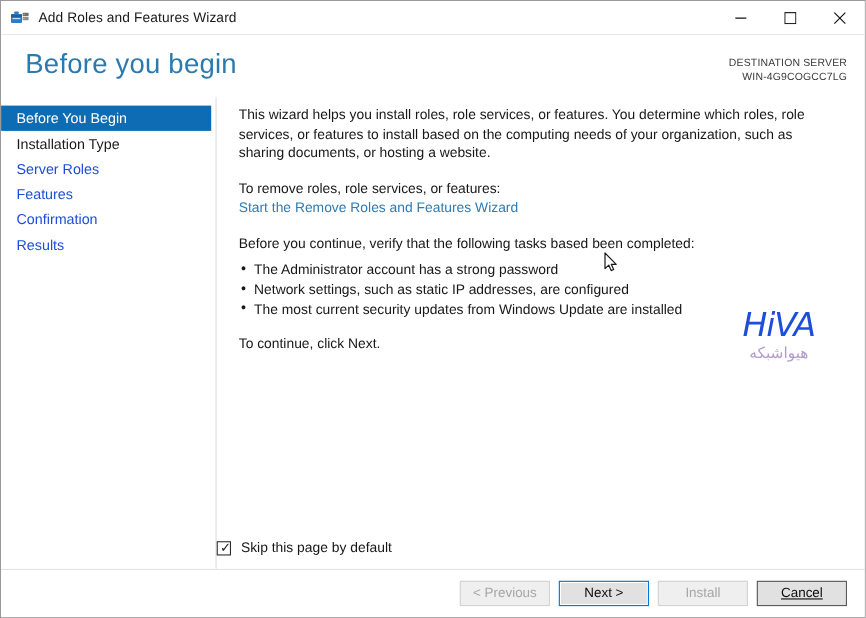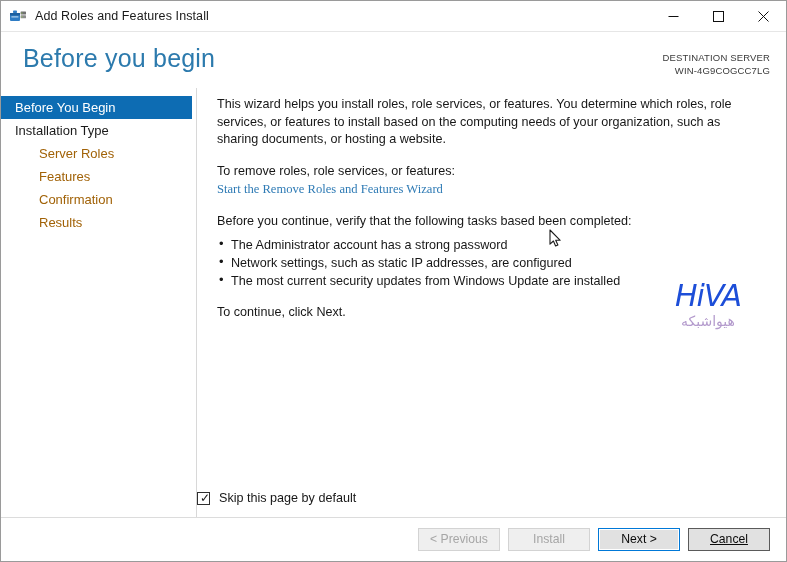--- a/index.html
+++ b/index.html
@@ -126,21 +126,21 @@
     font-size: 13px;
     color: #1a1a1a;
     white-space: nowrap;
     box-sizing: border-box;
   }
   .nav-item.selected {
     background: #0d6cb3;
     color: #ffffff;
     margin-right: 4px;
   }
-  .nav-item.disabled { color: #a16207; margin-left: 24px; }
+  .nav-item.disabled { color: #1d4ed8; }
 
   
   .content {
     flex: 1;
     position: relative;
     padding: 8px 18px 0 20px;
     box-sizing: border-box;
     background: #ffffff;
     min-width: 0;
   }
@@ -153,21 +153,20 @@
   }
   .para.tight { margin-bottom: 1px; }
   .link {
     display: block;
     font-size: 12.6px;
     color: #2f7bb5;
     line-height: 17.5px;
     margin: 0 0 14px 0;
     cursor: pointer;
     text-decoration: none;
-    font-family: Liberation Serif, serif;
   }
   .bullets {
     margin: 0 0 14px 0;
     padding: 0;
     list-style: none;
     max-width: 548px;
   }
   .bullets li {
     font-size: 12.6px;
     color: #171717;
@@ -303,21 +302,21 @@
         <rect x="1" y="6" width="10" height="8" rx="1" fill="#2e7cc4"></rect>
         <rect x="1" y="6" width="10" height="2.4" fill="#1d5f9e"></rect>
         <rect x="4" y="3.4" width="4" height="2.6" rx="0.8" fill="#2e7cc4"></rect>
         <rect x="2.4" y="9.4" width="7" height="1" fill="#cfe4f5"></rect>
         <rect x="11.6" y="4.5" width="5.4" height="3" rx="0.5" fill="#6f6f6f"></rect>
         <rect x="11.6" y="8.3" width="5.4" height="3" rx="0.5" fill="#8c8c8c"></rect>
         <circle cx="12.9" cy="6" r="0.6" fill="#9cdc5a"></circle>
         <circle cx="12.9" cy="9.8" r="0.6" fill="#9cdc5a"></circle>
       </svg>
     </span>
-    <span class="title-text">Add Roles and Features Install</span>
+    <span class="title-text">Add Roles and Features Wizard</span>
 
     <div class="win-controls">
       <div class="win-btn">
         <svg width="11" height="11" viewBox="0 0 11 11">
             <line x1="0.5" y1="5.5" x2="10.5" y2="5.5" stroke="currentColor" stroke-width="1"></line>
           </svg>
       </div>
       <div class="win-btn">
         <svg width="11" height="11" viewBox="0 0 11 11">
             <rect x="0.5" y="0.5" width="10" height="10" fill="none" stroke="currentColor" stroke-width="1"></rect>
@@ -386,18 +385,18 @@
           <span class="tick">✓</span>
         </span>
         <span class="cb-label">Skip this page by default</span>
       </div>
 
     </div>
   </div>
 
   <div class="footer">
     <div class="btn disabled">&lt; Previous</div>
+    <div class="btn default">Next &gt;</div>
     <div class="btn disabled">Install</div>
-    <div class="btn default">Next &gt;</div>
     <div class="btn strong">Cancel</div>
   </div>
 
 </div>
 
 </body></html>

